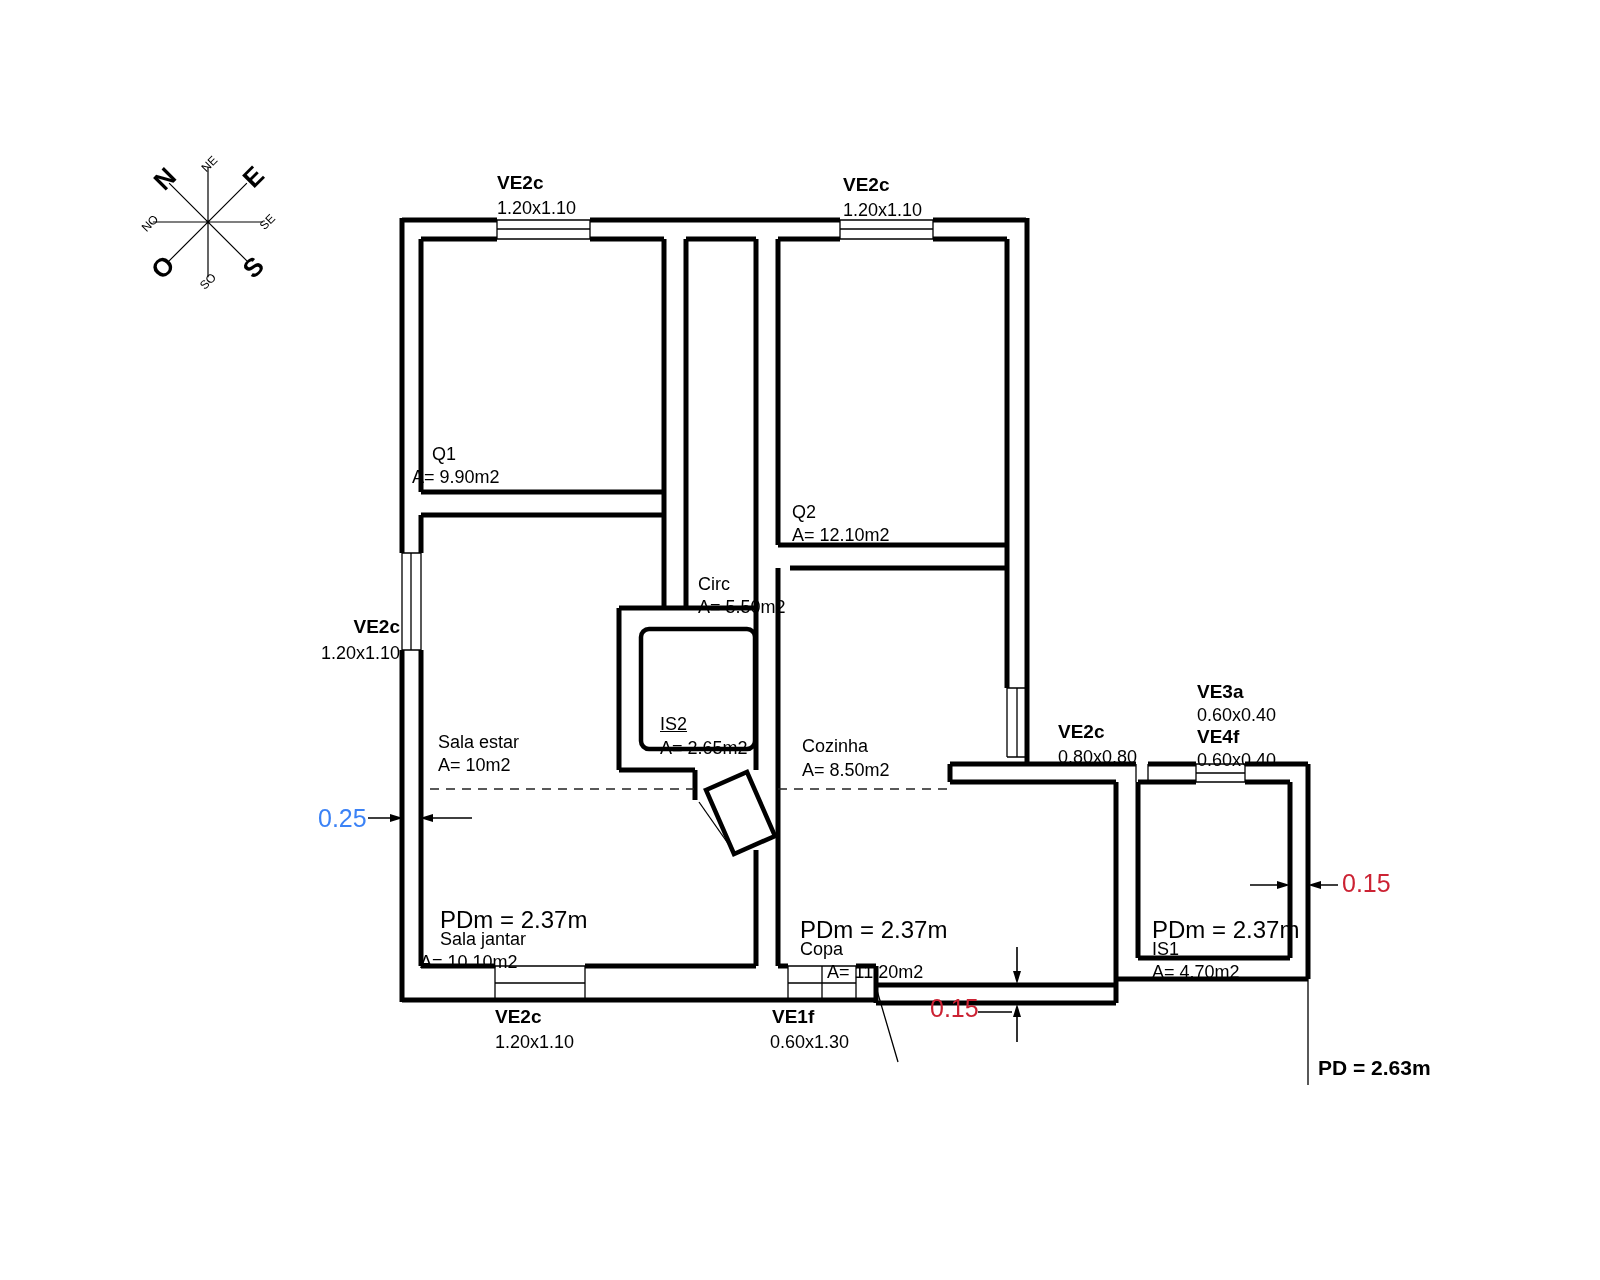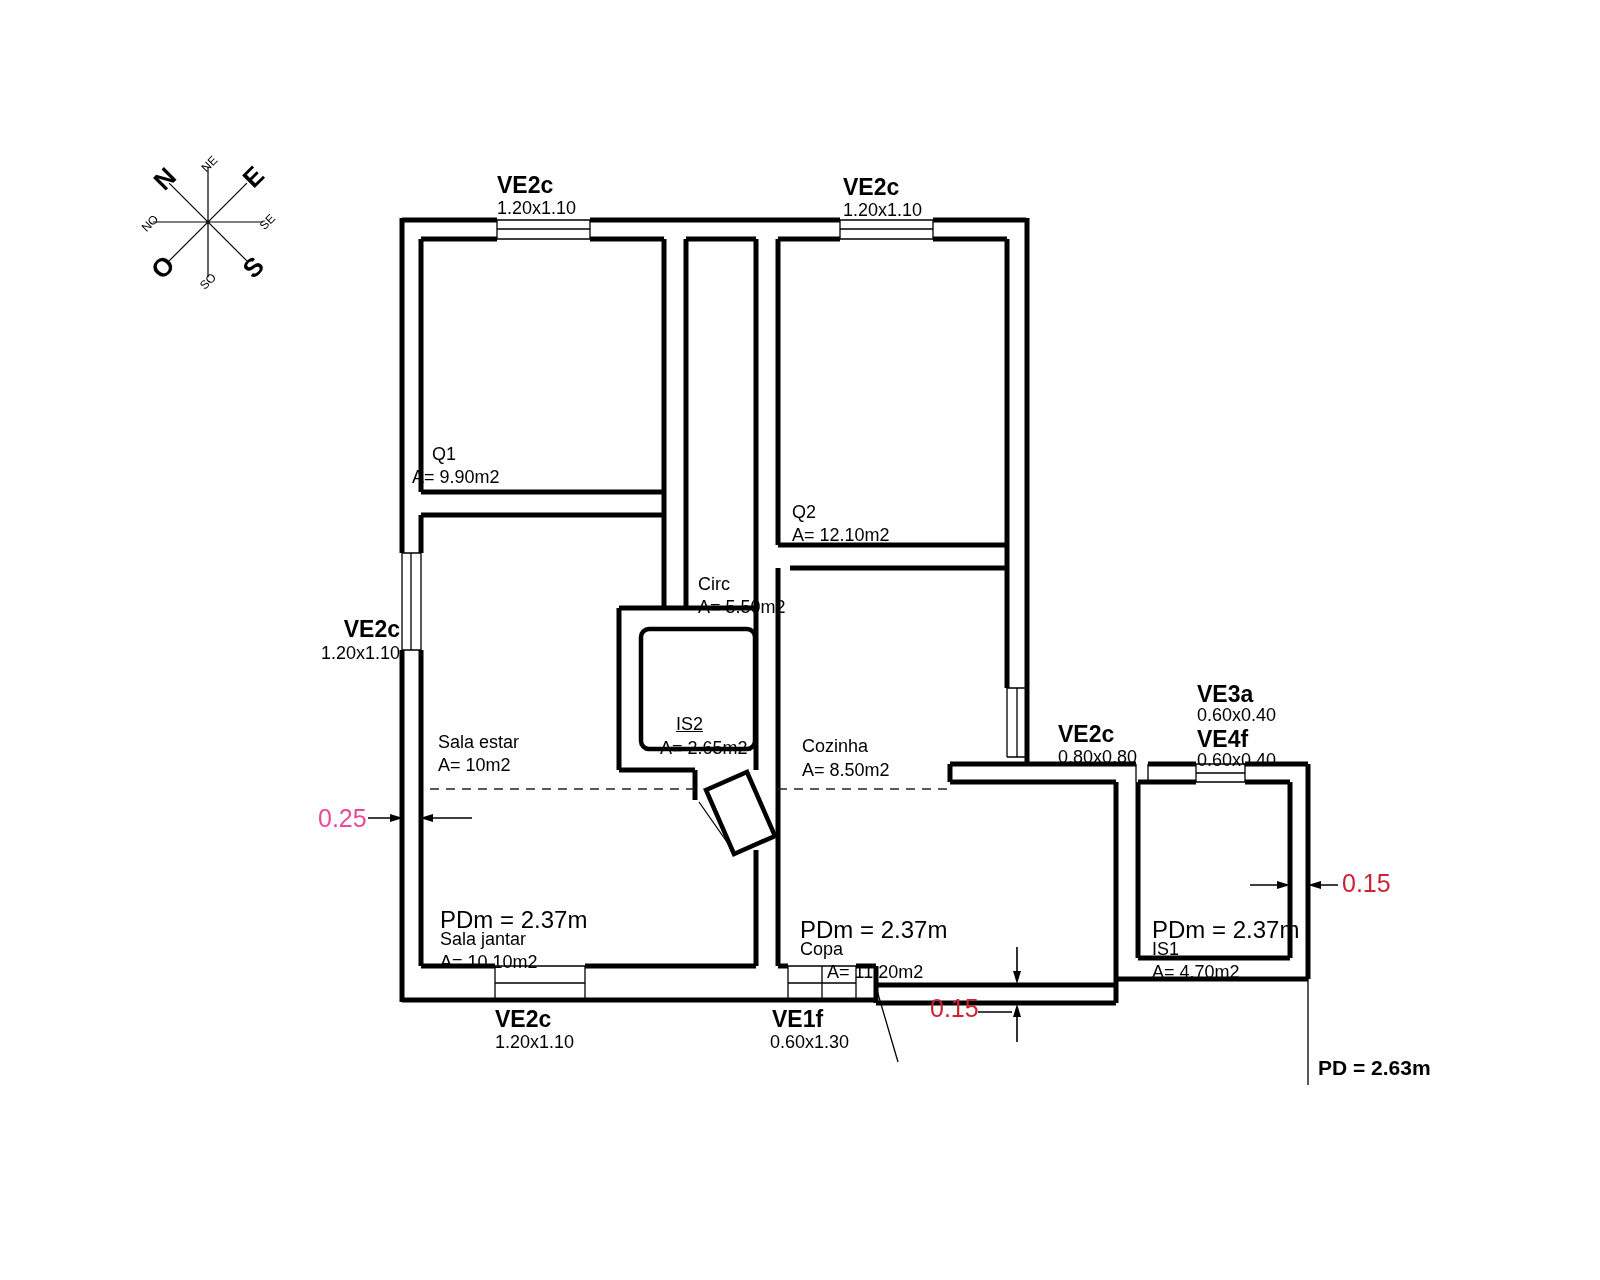--- a/index.html
+++ b/index.html
@@ -1,21 +1,21 @@
 <!DOCTYPE html>
 <html><head>
 <meta charset="utf-8">
 <style>
   html,body{margin:0;padding:0;background:#fff;}
   #stage{position:relative;width:1600px;height:1280px;background:#ffffff;overflow:hidden;
          font-family:"Liberation Sans",sans-serif;color:#000;}
   #plan-svg{position:absolute;left:0;top:0;}
   .lbl{position:absolute;font-size:18px;line-height:20px;white-space:nowrap;}
   .lbl-b{position:absolute;font-size:24px;font-weight:normal;white-space:nowrap;}
-  .ve{position:absolute;font-size:23px;font-weight:bold;white-space:nowrap;}
+  .ve{position:absolute;font-size:19px;font-weight:bold;white-space:nowrap;}
   .ve-s{position:absolute;font-size:18px;white-space:nowrap;}
   .red{position:absolute;font-size:25px;white-space:nowrap;}
   .pd{position:absolute;font-size:21px;font-weight:bold;white-space:nowrap;text-align:right;}
   .ra{text-align:right;width:110px;}
 </style>
 </head>
 <body>
 
 <div id="stage">
 
@@ -110,40 +110,40 @@
 
   <div class="lbl" style="left:432px;top:444px;">Q1</div>
   <div class="lbl" style="left:412px;top:467px;">A= 9.90m2</div>
 
   <div class="lbl" style="left:792px;top:502px;">Q2</div>
   <div class="lbl" style="left:792px;top:525px;">A= 12.10m2</div>
 
   <div class="lbl" style="left:698px;top:574px;">Circ</div>
   <div class="lbl" style="left:698px;top:597px;">A= 5.50m2</div>
 
-  <div class="lbl" style="left:676px;top:714px;text-decoration:underline;">IS2</div>
+  <div class="lbl" style="left:660px;top:714px;text-decoration:underline;">IS2</div>
   <div class="lbl" style="left:660px;top:738px;">A= 2.65m2</div>
 
   <div class="lbl" style="left:802px;top:736px;">Cozinha</div>
   <div class="lbl" style="left:802px;top:760px;">A= 8.50m2</div>
 
   <div class="lbl" style="left:438px;top:732px;">Sala estar</div>
   <div class="lbl" style="left:438px;top:755px;">A= 10m2</div>
 
   <div class="lbl-b" style="left:440px;top:906px;">PDm = 2.37m</div>
   <div class="lbl" style="left:440px;top:929px;">Sala jantar</div>
-  <div class="lbl" style="left:440px;top:952px;">A= 10.10m2</div>
+  <div class="lbl" style="left:420px;top:952px;">A= 10.10m2</div>
 
   <div class="lbl-b" style="left:800px;top:916px;">PDm = 2.37m</div>
   <div class="lbl" style="left:800px;top:939px;">Copa</div>
   <div class="lbl" style="left:800px;top:962px;margin-left:27px;">A= 11.20m2</div>
 
   <div class="lbl-b" style="left:1152px;top:916px;">PDm = 2.37m</div>
   <div class="lbl" style="left:1152px;top:939px;">IS1</div>
   <div class="lbl" style="left:1152px;top:962px;">A= 4.70m2</div>
 
-  <div class="red" id="dim-left" style="left: 318px; top: 804px; color: #ec4899;">0.25</div>
+  <div class="red" id="dim-left" style="left: 318px; top: 804px; color: #3b82f6;">0.25</div>
   <div class="red" id="dim-bottom" style="left: 930px; top: 994px; color: rgb(204, 34, 51);">0.15</div>
   <div class="red" id="dim-right" style="left: 1342px; top: 869px; color: rgb(204, 34, 51);">0.15</div>
 
   <div class="pd" style="left:1318px;top:1056px;">PD = 2.63m</div>
 
 </div>
 
 </body></html>

